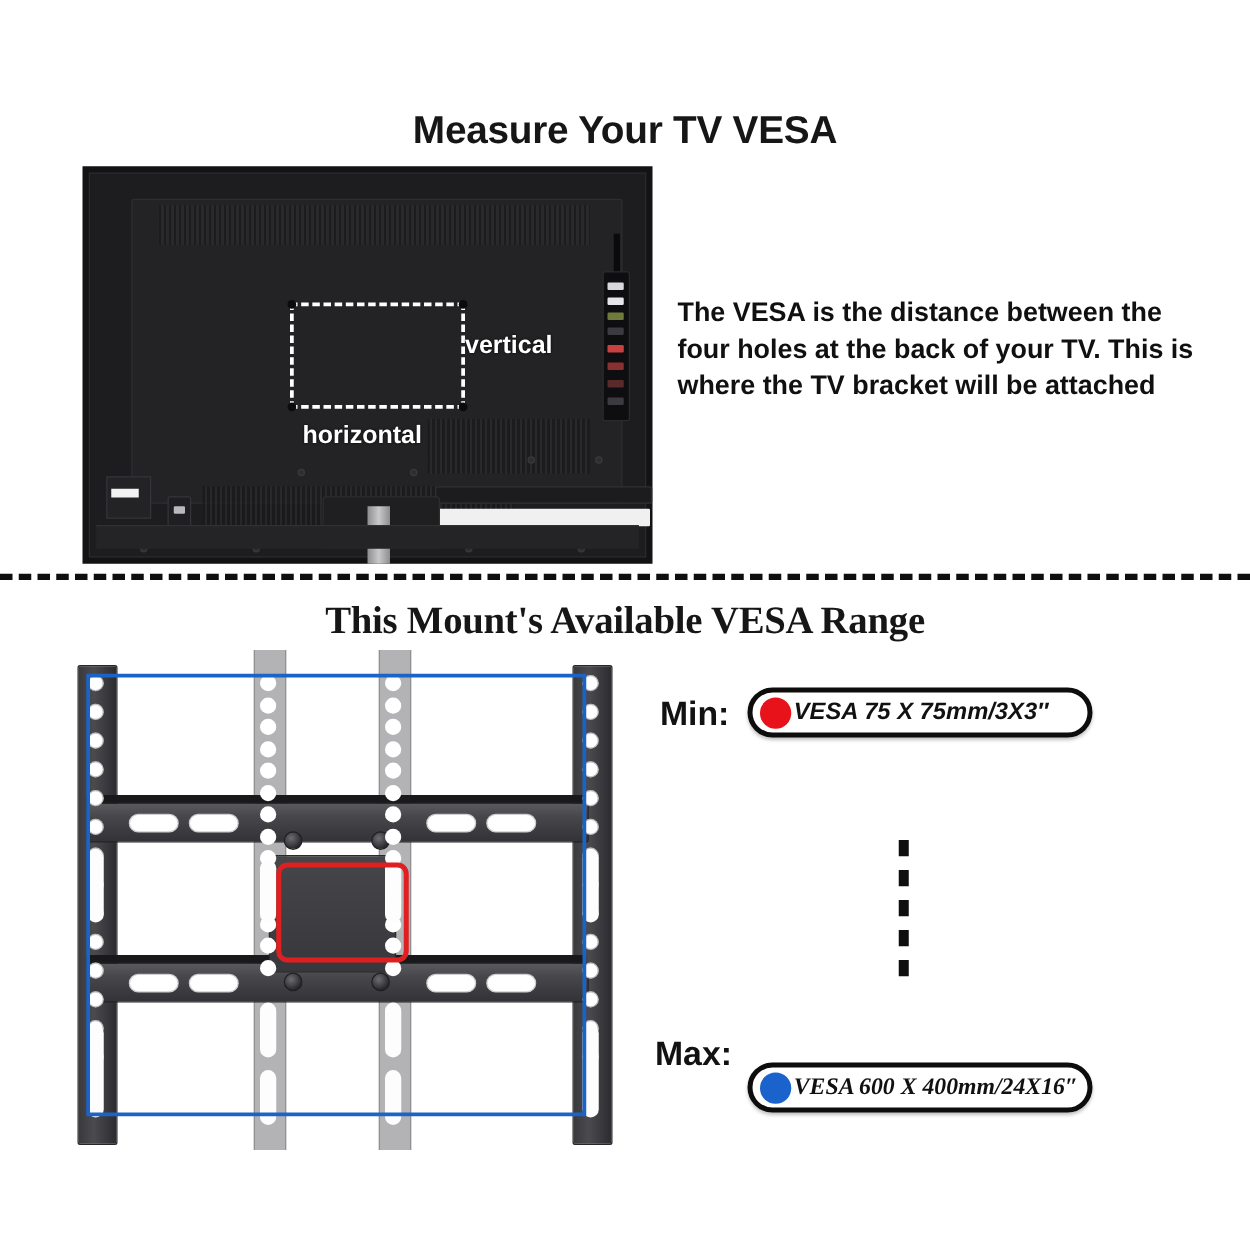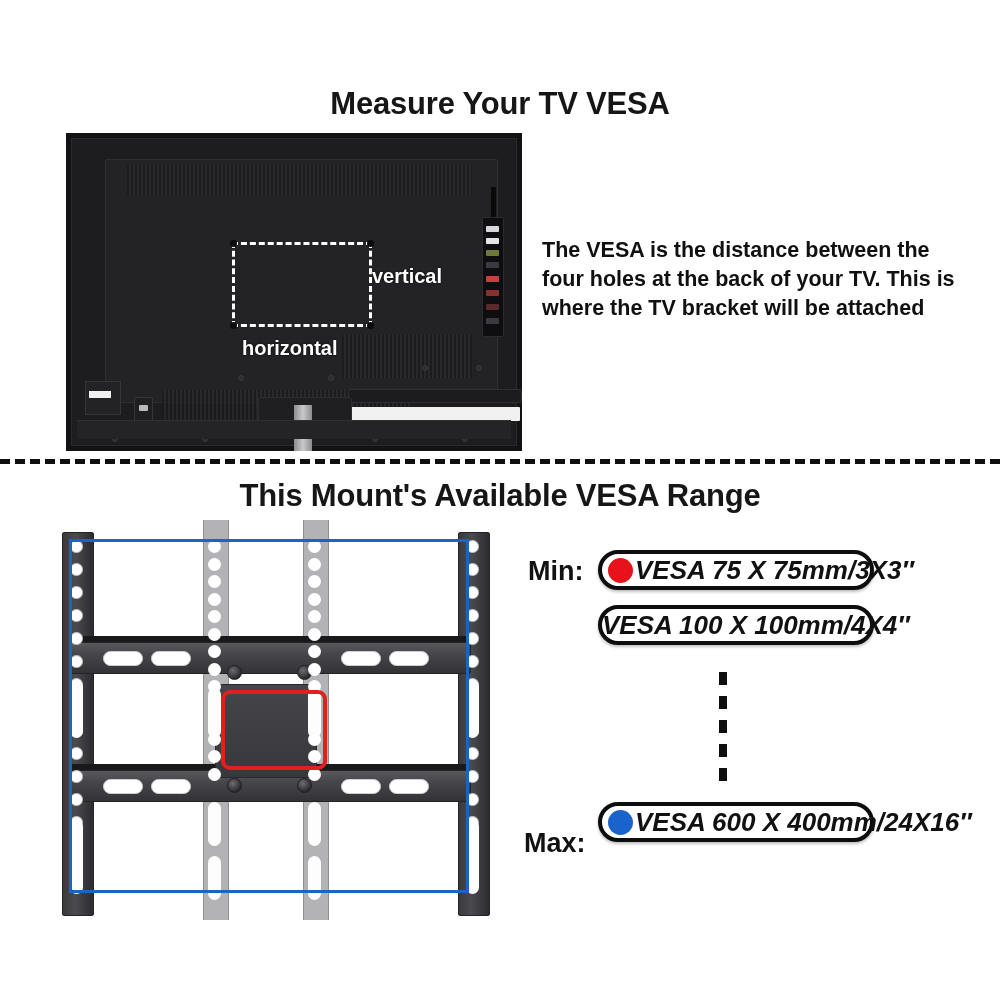--- a/index.html
+++ b/index.html
@@ -16,21 +16,21 @@
   .heading{
     position:absolute;
     width:100%;
     text-align:center;
     font-size:31px;
     font-weight:700;
     color:#161616;
     letter-spacing:-0.2px;
   }
   #title-top{top:86px;}
-  #title-bottom{top:478px;}
+  #title-bottom{top:478px;font-family:Liberation Serif, serif;}
 
   
   #tv-photo{
     position:absolute;
     left:66px;top:133px;
     width:456px;height:318px;
     background:#131315;
     overflow:hidden;
   }
   .tv-bezel{
@@ -218,23 +218,23 @@
     border:4px solid #0d0d0d;
     border-radius:21px;
     background:#ffffff;
     box-sizing:border-box;
     display:flex;align-items:center;
     box-shadow:0 2px 3px rgba(0,0,0,.25);
   }
   #pill-1{top:550px;}
   #pill-2{top:605px;}
   #pill-3{top:795px;}
-  #pill-4{top:802px;}
+  #pill-4{top:850px;font-family:Liberation Serif, serif;}
   .pill-text{
-    font-size:26px;
+    font-size:19px;
     font-style:italic;
     font-weight:600;
     color:#111111;
     white-space:nowrap;
     width:100%;
     text-align:center;
   }
   .pill.has-dot .pill-text{text-align:left;padding-left:2px;}
   .dot{
     flex:0 0 auto;
@@ -417,23 +417,20 @@
   </div>
 
   <div class="minmax-label" id="label-min">Min:</div>
   <div class="minmax-label" id="label-max">Max:</div>
 
   <div class="pill has-dot" id="pill-1">
     <span class="dot dot-red"></span>
     <span class="pill-text">VESA  75 X 75mm/3X3″</span>
   </div>
 
-  <div class="pill" id="pill-2">
-    <span class="pill-text">VESA  100 X 100mm/4X4″</span>
-  </div>
 
   <div id="ellipsis">
     <i></i>
       <i></i>
       <i></i>
       <i></i>
       <i></i>
   </div>
 
 

